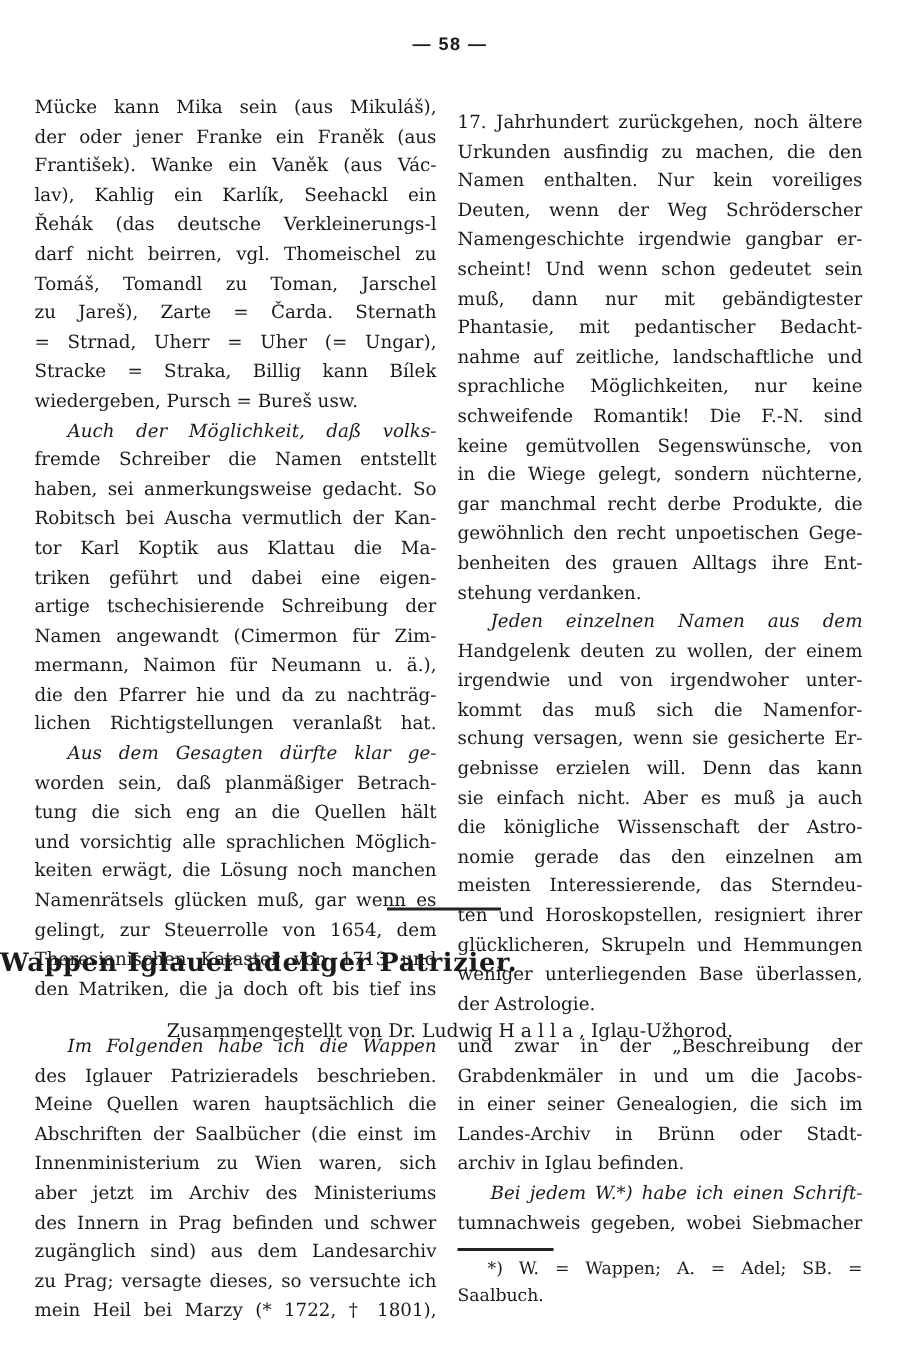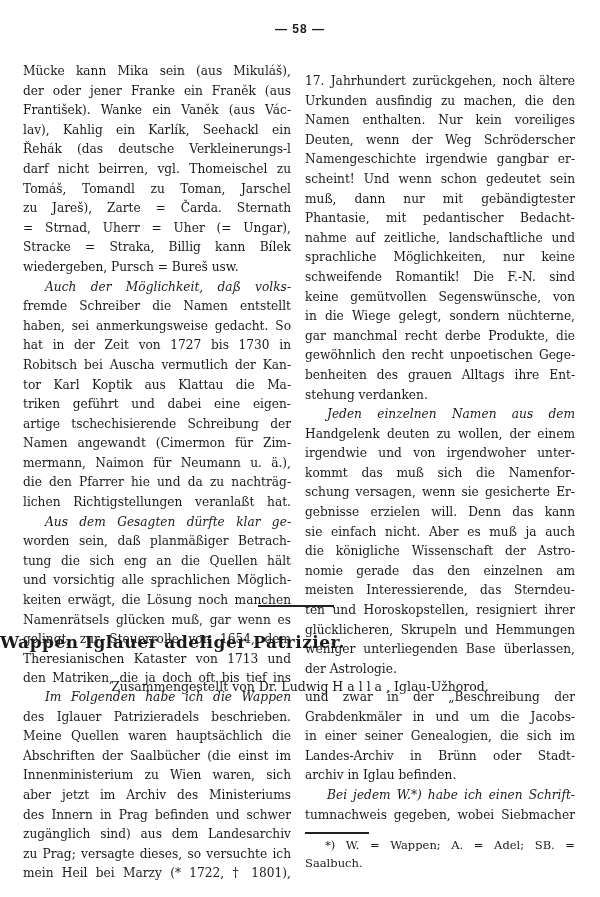--- a/index.html
+++ b/index.html
@@ -116,21 +116,20 @@
   <span class="line">Řehák (das deutsche Verkleinerungs-l</span>
   <span class="line">darf nicht beirren, vgl. Thomeischel zu</span>
   <span class="line">Tomáš, Tomandl zu Toman, Jarschel</span>
   <span class="line">zu Jareš), Zarte = Čarda. Sternath</span>
   <span class="line">= Strnad, Uherr = Uher (= Ungar),</span>
   <span class="line">Stracke = Straka, Billig kann Bílek</span>
   <span class="line last">wiedergeben, Pursch = Bureš usw.</span>
   <span class="line indent">Auch der Möglichkeit, daß volks-</span>
   <span class="line">fremde Schreiber die Namen entstellt</span>
   <span class="line">haben, sei anmerkungsweise gedacht. So</span>
-  <span class="line">hat in der Zeit von 1727 bis 1730 in</span>
   <span class="line">Robitsch bei Auscha vermutlich der Kan-</span>
   <span class="line">tor Karl Koptik aus Klattau die Ma-</span>
   <span class="line">triken geführt und dabei eine eigen-</span>
   <span class="line">artige tschechisierende Schreibung der</span>
   <span class="line">Namen angewandt (Cimermon für Zim-</span>
   <span class="line">mermann, Naimon für Neumann u. ä.),</span>
   <span class="line">die den Pfarrer hie und da zu nachträg-</span>
   <span class="line">lichen Richtigstellungen veranlaßt hat.</span>
   <span class="line indent">Aus dem Gesagten dürfte klar ge-</span>
   <span class="line">worden sein, daß planmäßiger Betrach-</span>

